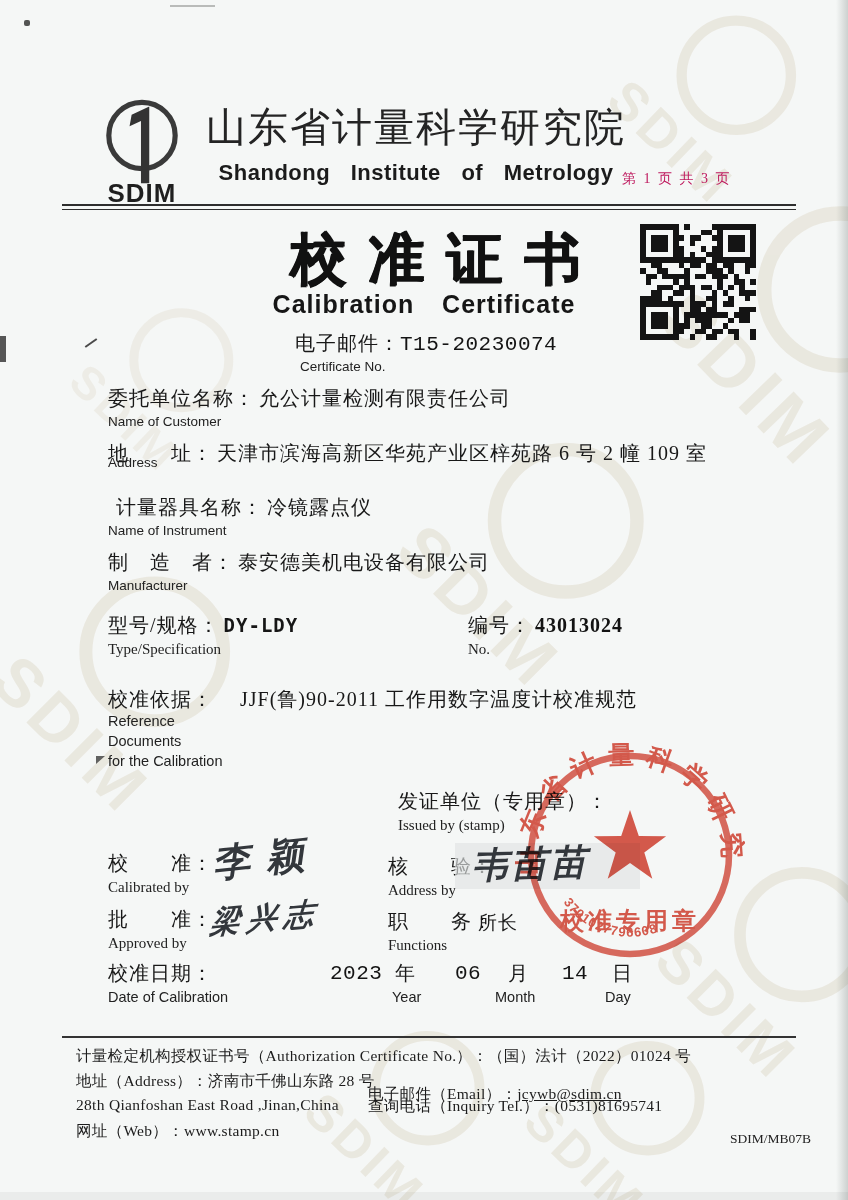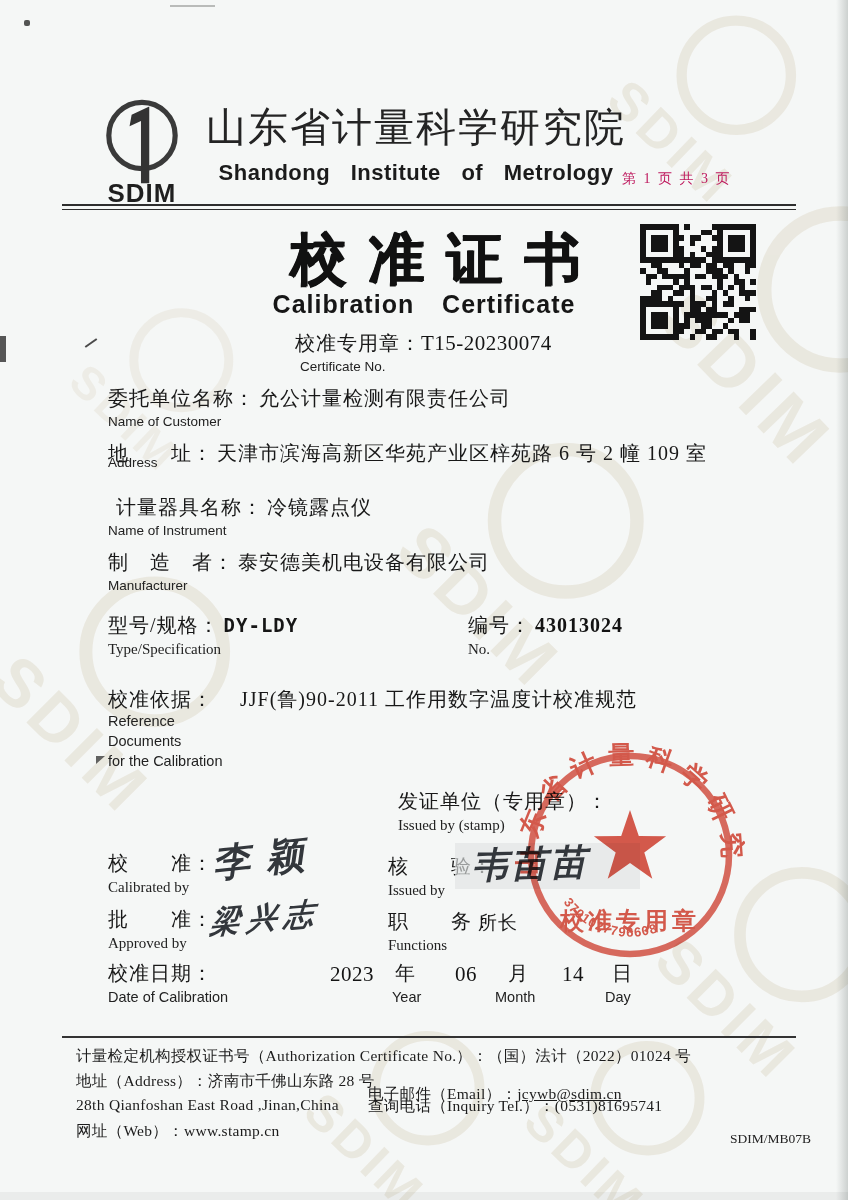--- a/index.html
+++ b/index.html
@@ -13,21 +13,21 @@
   .rule-double{border-top:2.5px solid #2e2e2e;border-bottom:1.5px solid #2e2e2e;height:3px;}
   .rule-single{border-top:2px solid #333;height:0;}
   .org-cn{font-size:40px;letter-spacing:2px;color:#242424;text-align:center;}
   .org-en{font-family:"Liberation Sans",sans-serif;font-size:22px;font-weight:bold;word-spacing:14px;
           letter-spacing:.5px;color:#1b1b1b;text-align:center;}
   .page-info{font-size:14px;letter-spacing:2px;color:#be185d;}
   .title-cn{width:848px;text-align:center;font-size:56px;font-weight:900;letter-spacing:22px;
             padding-left:22px;color:#111;text-shadow:1.2px 0 0 #111, 0 .6px 0 #111;}
   .title-en{width:848px;text-align:center;font-family:"Liberation Sans",sans-serif;font-size:25px;
             font-weight:bold;letter-spacing:1px;word-spacing:20px;color:#161616;}
-  .serif-val{font-family:Liberation Serif, serif;font-size:21px;letter-spacing:.5px;color:#141414;}
+  .serif-val{font-family:Liberation Mono, monospace;font-size:21px;letter-spacing:.5px;color:#141414;}
   .mono-val{font-family:"DejaVu Sans Mono",monospace;font-weight:bold;font-size:19px;color:#161616;}
   .bold-serif{font-weight:bold;font-size:20px;color:#131313;letter-spacing:1px;}
   .sig{font-family:"Liberation Serif",serif;font-style:italic;font-weight:bold;color:#33373c;z-index:4;}
   .gray-box{background:#e0e4e3;opacity:.65;z-index:3;}
   #qr{display:grid;grid-template-columns:repeat(21,1fr);grid-template-rows:repeat(21,1fr);
       width:116px;height:116px;}
   #qr i{display:block;}
   #qr i.on{background:#141414;}
   .wm{opacity:.32;color:#d3c9b2;text-align:center;z-index:0;pointer-events:none;}
   .wm .wm-circle{width:86px;height:86px;border:9px solid currentColor;border-radius:50%;margin:0 auto 2px;}
@@ -529,21 +529,21 @@
       <i></i>
       <i></i>
       <i></i>
       <i class="on"></i>
       <i></i>
       <i></i>
       <i class="on"></i>
     </div>
 
   <div class="abs cjk" style="left:295px;top:330px;">
-    <span>校准专用章：</span><span class="serif-val">T15-20230074</span>
+    <span>电子邮件：</span><span class="serif-val">T15-20230074</span>
   </div>
   <div class="abs en-sans" style="left:300px;top:359px;">Certificate No.</div>
 
   <div class="abs cjk" style="left:108px;top:385px;">
     <span>委托单位名称：</span><span class="val">允公计量检测有限责任公司</span>
   </div>
   <div class="abs en-sans" style="left:108px;top:414px;">Name of Customer</div>
 
   <div class="abs cjk" style="left:108px;top:440px;">
     <span>地　　址：</span><span class="val">天津市滨海高新区华苑产业区梓苑路 6 号 2 幢 109 室</span>
@@ -578,21 +578,21 @@
 
   <div class="abs cjk" style="left:398px;top:788px;">发证单位（专用章）：</div>
   <div class="abs en-serif" style="left:398px;top:817px;">Issued by (stamp)</div>
 
   <div class="abs cjk" style="left:108px;top:850px;">校　　准：</div>
   <div class="abs en-serif" style="left:108px;top:879px;">Calibrated by</div>
   <div class="abs sig" style="left:212px;top:833px;font-size:38px;letter-spacing:16px;transform:rotate(-6deg);">李颖</div>
 
   <div class="abs gray-box" style="left:455px;top:843px;width:185px;height:46px;"></div>
   <div class="abs cjk" style="left:388px;top:853px;">核　　验：</div>
-  <div class="abs en-serif" style="left:388px;top:882px;">Issued by</div>
+  <div class="abs en-serif" style="left:388px;top:882px;">Address by</div>
   <div class="abs sig" style="left:472px;top:840px;font-size:36px;letter-spacing:3px;transform:rotate(-2deg);">韦苗苗</div>
 
   <div class="abs cjk" style="left:108px;top:906px;">批　　准：</div>
   <div class="abs en-serif" style="left:108px;top:935px;">Approved by</div>
   <div class="abs sig" style="left:210px;top:898px;font-size:30px;letter-spacing:7px;transform:rotate(-5deg) skewX(-10deg);">梁兴志</div>
 
   <div class="abs cjk" style="left:388px;top:908px;">职　　务：</div>
   <div class="abs en-serif" style="left:388px;top:937px;">Functions</div>
   <div class="abs cjk" style="left:478px;top:910px;font-size:19px;">所长</div>
 

